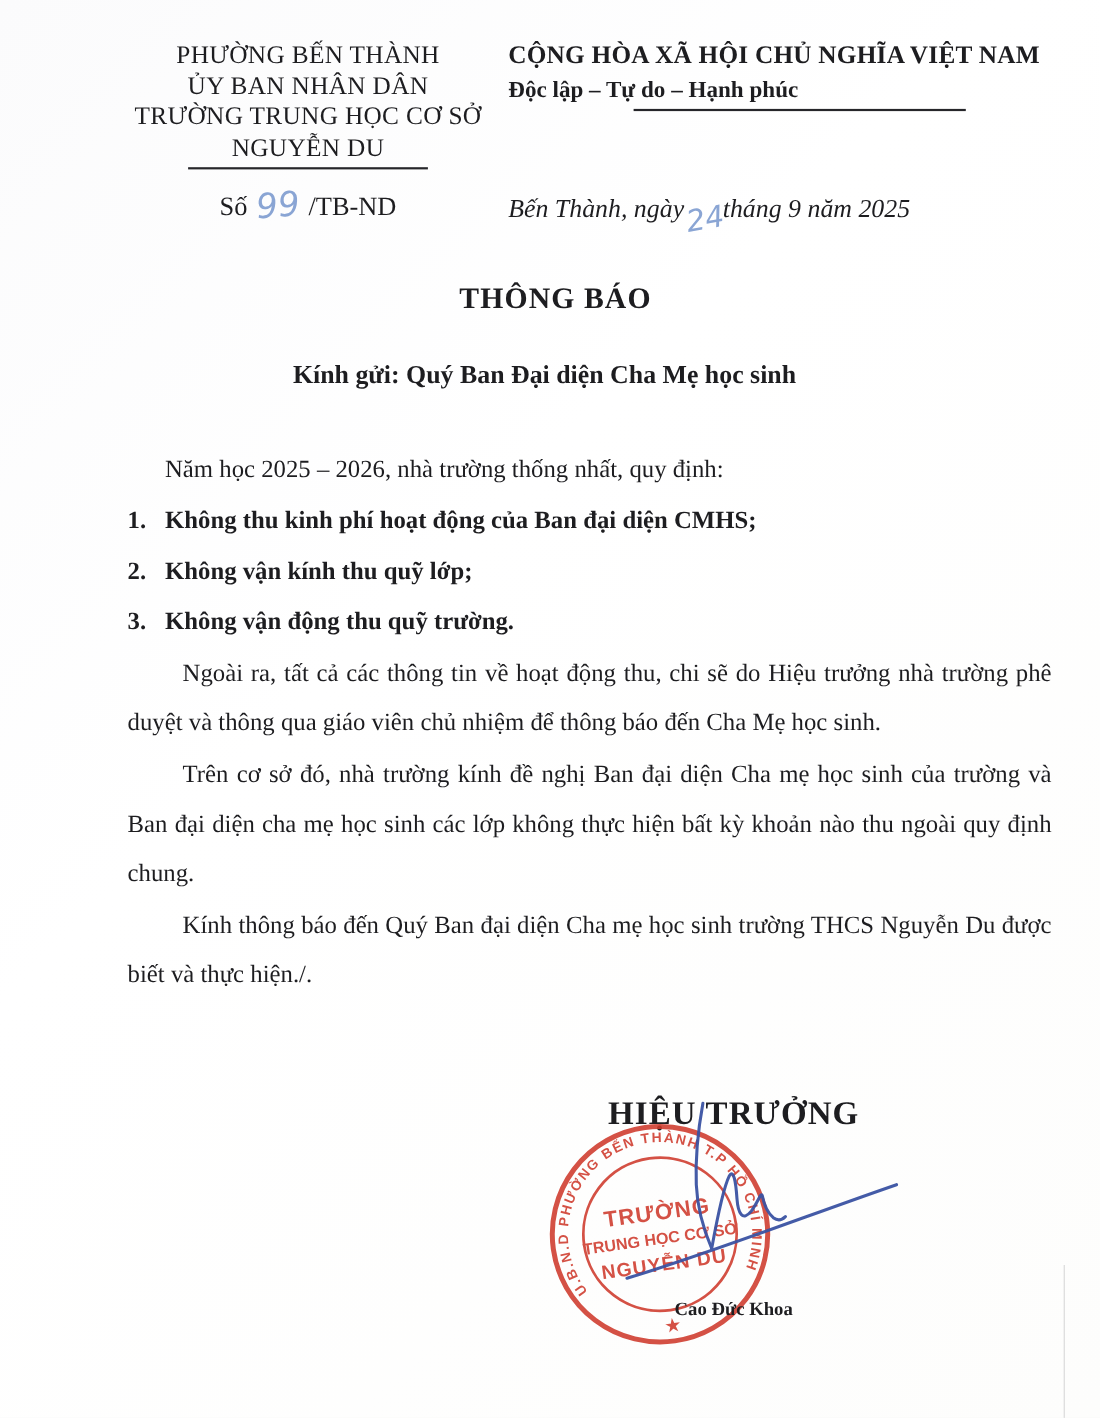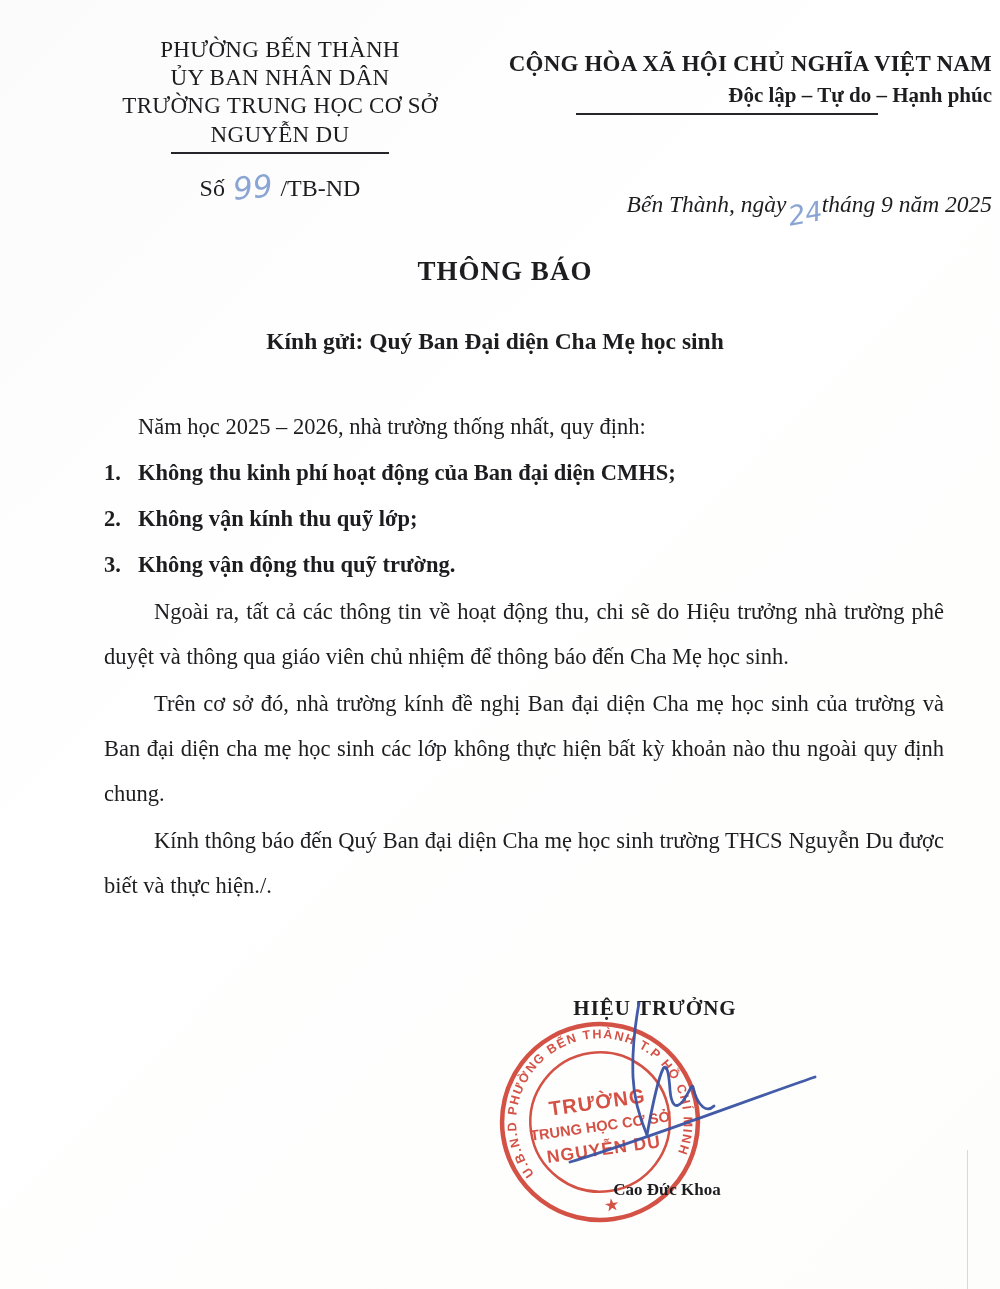--- a/index.html
+++ b/index.html
@@ -10,50 +10,50 @@
   }
   .scan-edge { position:absolute; right:32px; top:1150px; width:1px; height:139px; background:#d8d8d8; }
 
   
   .header-left { position:absolute; left:88px; top:36px; width:384px; text-align:center; }
   .hl-line { font-size:23px; line-height:28px; letter-spacing:.3px; }
   .hl-bold  { font-weight:normal; line-height:28.5px; }
   .hl-rule  { width:218px; height:2px; background:#26262a; margin:3px auto 0; }
   .doc-number { margin-top:13px; font-size:24px; }
 
-  .header-right { position:absolute; left:462px; top:50px; width:530px; text-align:right; }
+  .header-right { position:absolute; left:462px; top:36px; width:530px; text-align:left; }
   .hr-line1 { font-size:23px; font-weight:bold; line-height:28px; letter-spacing:.2px; }
   .hr-line2 { font-size:21px; font-weight:bold; line-height:28px; margin-top:3px; }
   .hr-rule  { width:302px; height:2px; background:#26262a; margin:4px auto 0; }
   .date-line { margin-top:72px; font-size:23.5px; font-style:italic; white-space:nowrap; }
 
   .hand {
     font-family:"DejaVu Sans", sans-serif; font-style:italic;
     color:#8aa5d4; font-weight:400;
   }
   .hand-no { display:inline-block; font-size:31px; transform:rotate(-5deg); margin:0 2px; position:relative; top:2px; }
   .hand-day { display:inline-block; font-size:27px; transform:rotate(-10deg); margin:0 -7px 0 -4px; position:relative; top:11px; }
 
   
   .title { position:absolute; left:0; top:256px; width:1010px; text-align:center;
            font-size:27px; font-weight:bold; letter-spacing:1px; }
   .salutation { position:absolute; left:0; top:328px; width:990px; text-align:center;
            font-size:23.5px; font-weight:bold; }
 
   
-  .body-text { position:absolute; left:104px; top:404px; width:840px;
+  .body-text { position:absolute; left:116px; top:404px; width:840px;
                font-size:22.5px; line-height:45px; text-align:justify; }
   .intro { text-indent:34px; }
   .list-item { margin-top:1px;font-weight:bold; }
   .li-num { display:inline-block; width:34px; }
   .para { text-indent:50px; margin-top:2px; }
 
   
-  .sign-role { position:absolute; left:500px; top:996px; width:310px; text-align:center;
-               font-size:21px; font-weight:bold; letter-spacing:1px; }
+  .sign-role { position:absolute; left:512px; top:996px; width:310px; text-align:center;
+               font-size:30px; font-weight:bold; letter-spacing:1px; }
   .sign-name { position:absolute; left:508px; top:1180px; width:318px; text-align:center;
                font-size:17px; font-weight:bold; }
 
   .stamp { position:absolute; left:494px; top:1016px; width:212px; height:212px;
            transform:rotate(-8deg); opacity:.88; }
   .stamp text { font-family:"Liberation Sans", sans-serif; font-weight:bold; }
 
   .signature-svg { position:absolute; left:455px; top:995px; width:480px; height:200px; }
 </style>
 </head>

